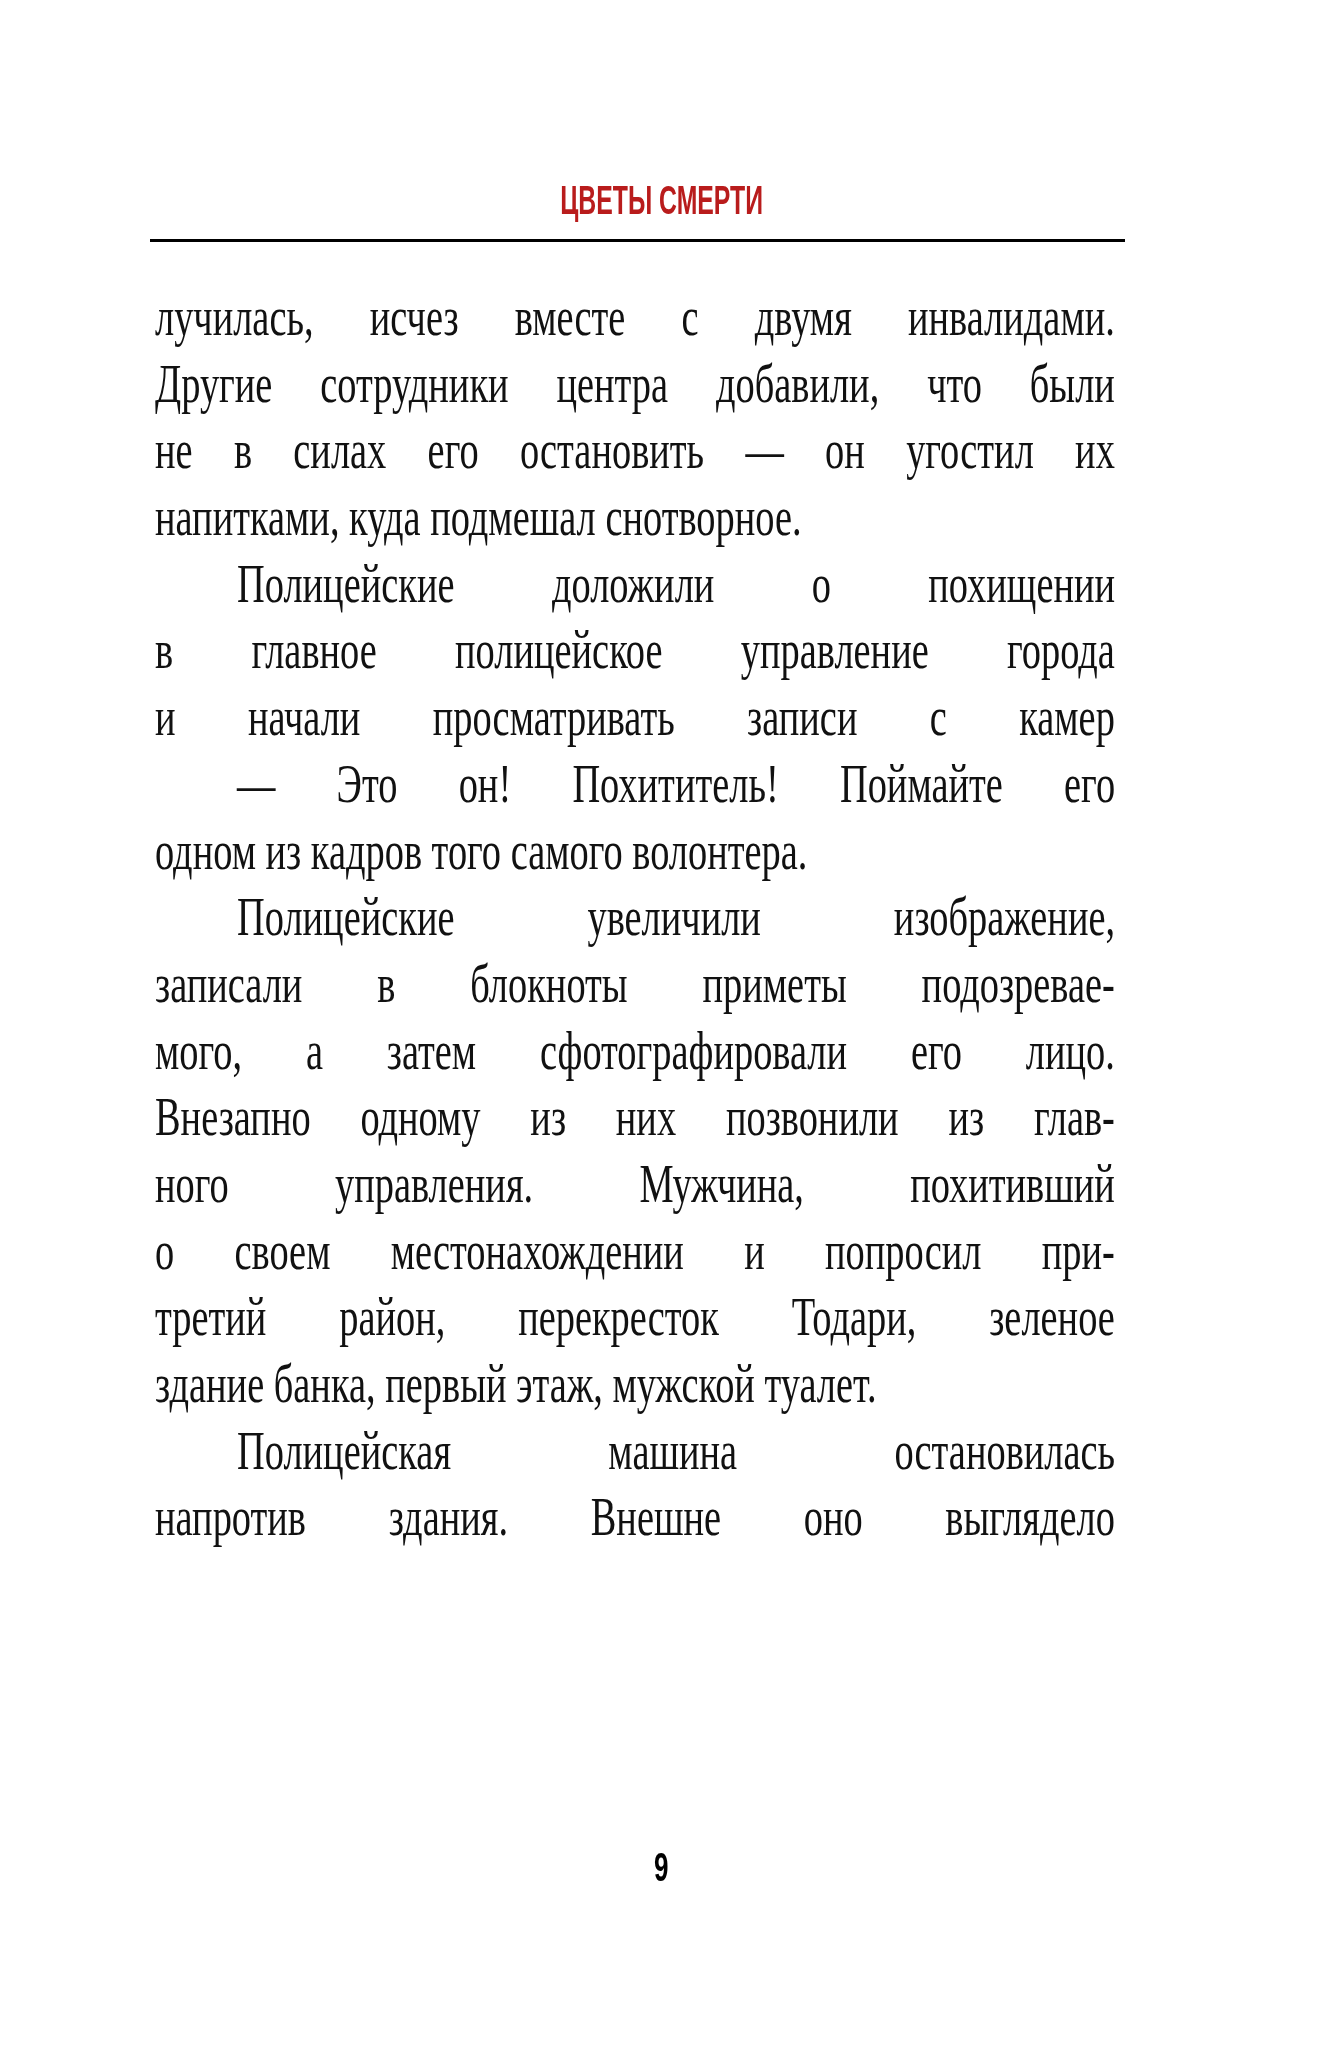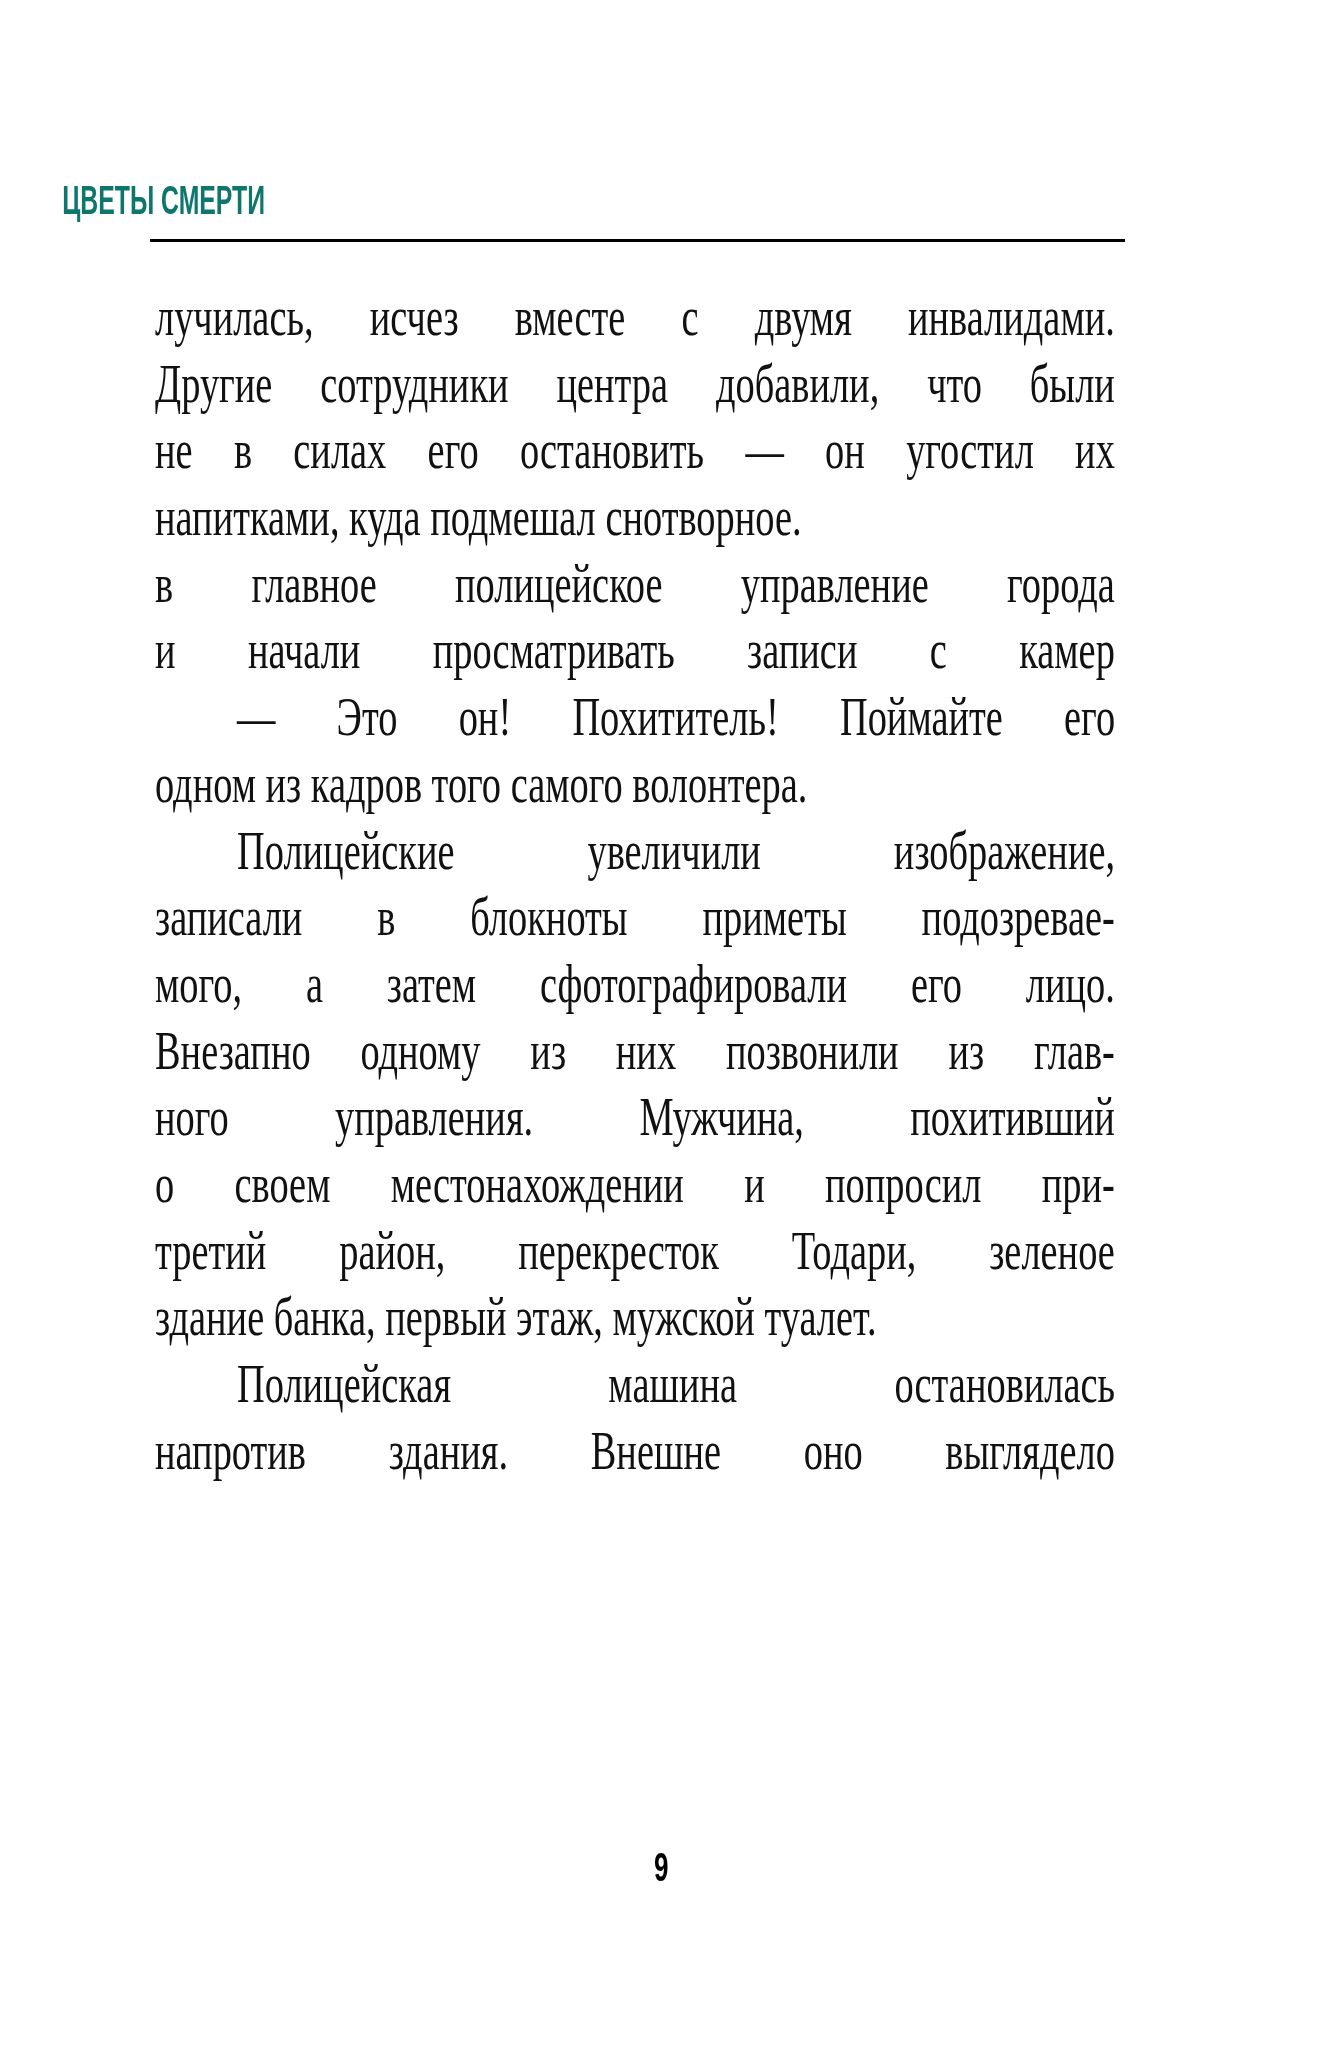--- a/index.html
+++ b/index.html
@@ -1,21 +1,21 @@
 <!DOCTYPE html>
 <html><head>
 <meta charset="utf-8">
 <style>
   html, body { margin: 0; padding: 0; background: #ffffff; }
   body { width: 1323px; height: 2067px; position: relative; overflow: hidden; }
   .page { position: absolute; left: 0; top: 0; width: 1323px; height: 2067px; background: #ffffff; }
   .running-head {
-    position: absolute; top: 178px; left: 0; width: 1323px; 
+    position: absolute; top: 178px; left: 0; width: 1323px; text-align: center;
     font-family: "Liberation Sans", sans-serif; font-weight: bold; font-size: 40px;
-    color: #0f766e; letter-spacing: 0px;
+    color: #b91c1c; letter-spacing: 0px;
   }
   .running-head span { display: inline-block; transform: scaleX(0.62); transform-origin: center; }
   .rule { position: absolute; top: 239px; left: 150px; width: 975px; height: 3px; background: #000; }
   .body-text { position: absolute; left: 155px; top: 284px; width: 960px; }
   .line {
     height: 66.7px; line-height: 66.7px; white-space: nowrap; position: relative;
     font-family: "Liberation Serif", serif; font-size: 54px; color: #111;
   }
   .line .inner {
     display: inline-block; transform-origin: left center; width: 1350px;
@@ -38,20 +38,21 @@
   <div class="running-head">
     <span>ЦВЕТЫ СМЕРТИ</span>
   </div>
   <div class="rule"></div>
 
   <div class="body-text" id="body-text">
       <div class="line"><span class="inner">лучилась, исчез вместе с двумя инвалидами.</span></div>
       <div class="line"><span class="inner">Другие сотрудники центра добавили, что были</span></div>
       <div class="line"><span class="inner">не в силах его остановить — он угостил их</span></div>
       <div class="line last"><span class="inner">напитками, куда подмешал снотворное.</span></div>
+      <div class="line indent"><span class="inner">Полицейские доложили о похищении</span></div>
       <div class="line"><span class="inner">в главное полицейское управление города</span></div>
       <div class="line"><span class="inner">и начали просматривать записи с камер</span></div>
       <div class="line indent"><span class="inner">— Это он! Похититель! Поймайте его</span></div>
       <div class="line last"><span class="inner">одном из кадров того самого волонтера.</span></div>
       <div class="line indent"><span class="inner">Полицейские увеличили изображение,</span></div>
       <div class="line"><span class="inner">записали в блокноты приметы подозревае-</span></div>
       <div class="line"><span class="inner">мого, а затем сфотографировали его лицо.</span></div>
       <div class="line"><span class="inner">Внезапно одному из них позвонили из глав-</span></div>
       <div class="line"><span class="inner">ного управления. Мужчина, похитивший</span></div>
       <div class="line"><span class="inner">о своем местонахождении и попросил при-</span></div>

